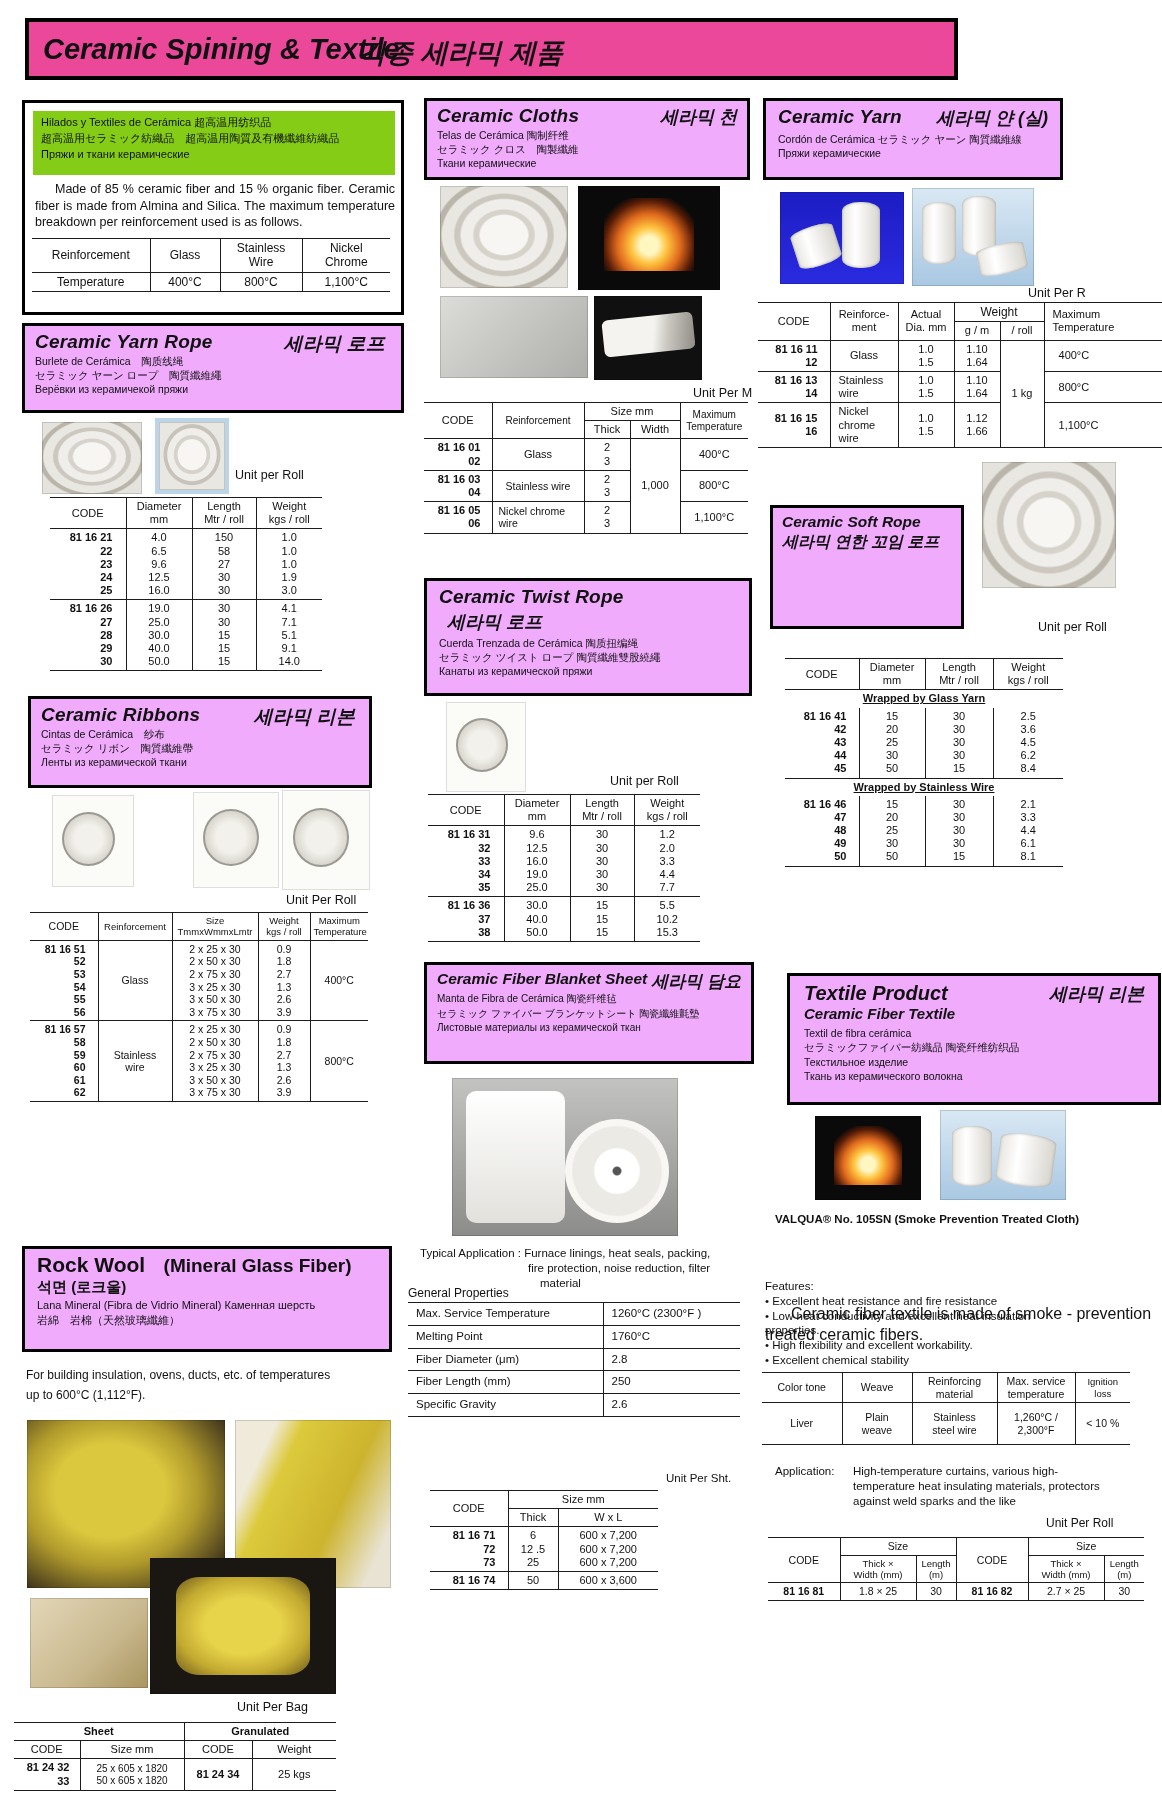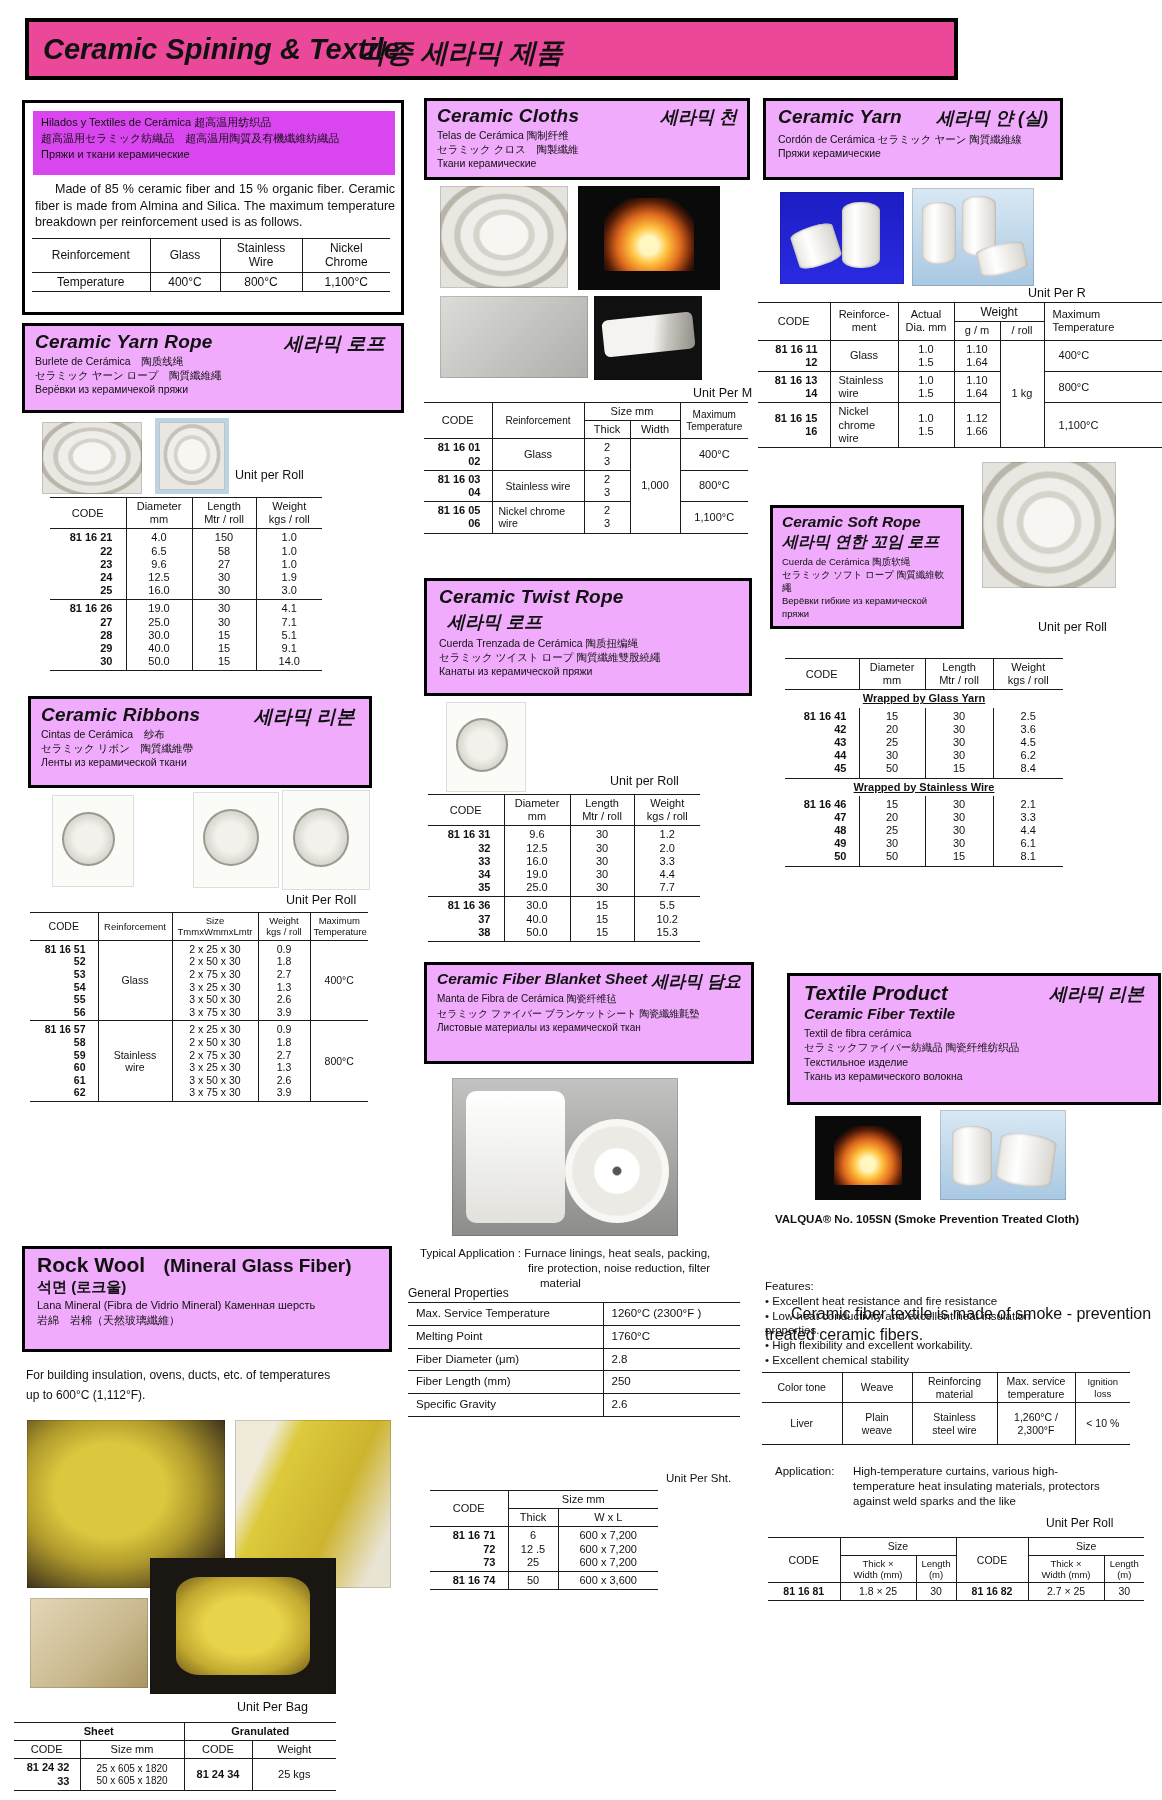--- a/index.html
+++ b/index.html
@@ -1,21 +1,21 @@
 <!DOCTYPE html>
 <html><head>
 <meta charset="utf-8">
 <style>
 *{margin:0;padding:0;box-sizing:border-box}
 body{font-family:"Liberation Sans","DejaVu Sans",sans-serif;background:#fff}
 #page{position:relative;width:1162px;height:1800px;background:#fff;overflow:hidden;color:#111}
 .abs{position:absolute}
 .bx{border:3px solid #000}
 .green{background:#f0abfc}
-.cyanbg{background:#d946ef}
+.cyanbg{background:#84cc16}
 .aqua{background:#ec4899}
 .it{font-style:italic;font-weight:bold}
 .b{font-weight:bold}
 .pre{white-space:pre-line}
 .sub{font-size:10.5px;line-height:1.32;margin-top:2px}
 .ttl{font-size:19px;letter-spacing:.2px}
 .unit{font-size:12.5px}
 table.cat{position:absolute;border-collapse:collapse;table-layout:fixed;text-align:center;font-size:11px;line-height:1.2;color:#111}
 .cat th,.cat td{border:1.4px solid #1b1b1b;padding:2px 3px;font-weight:normal;vertical-align:middle}
 .cat tr>*:first-child{border-left:0}
@@ -558,24 +558,20 @@
       <td class="pre">1.12
 1.66</td>
       <td style="text-align:left;padding-left:14px">1,100°C</td>
     </tr>
   </tbody>
     </table>
 
   <div class="abs bx green" style="left:770px;top:505px;width:194px;height:124px;padding:5px 9px">
     <div class="it" style="font-size:15.5px">Ceramic Soft Rope</div>
     <div class="it" style="font-size:16px;margin-top:1px">세라믹 연한 꼬임 로프</div>
-    <div class="pre" style="font-size:9.5px;line-height:1.38;margin-top:2px">Cuerda de Cerámica 陶质软绳
-セラミック ソフト ロープ 陶質纖維軟繩
-Верёвки гибкие из керамической
-пряжи</div>
   </div>
   <div class="photo ph-coil" style="left:982px;top:462px;width:134px;height:126px"></div>
   <div class="abs unit" style="left:1038px;top:620px">Unit per Roll</div>
   <table class="cat" style="left:785px;top:658px;width:278px">
     <colgroup>
         <col style="width:74px">
         <col style="width:66px">
         <col style="width:68px">
         <col style="width:70px">
       </colgroup>

